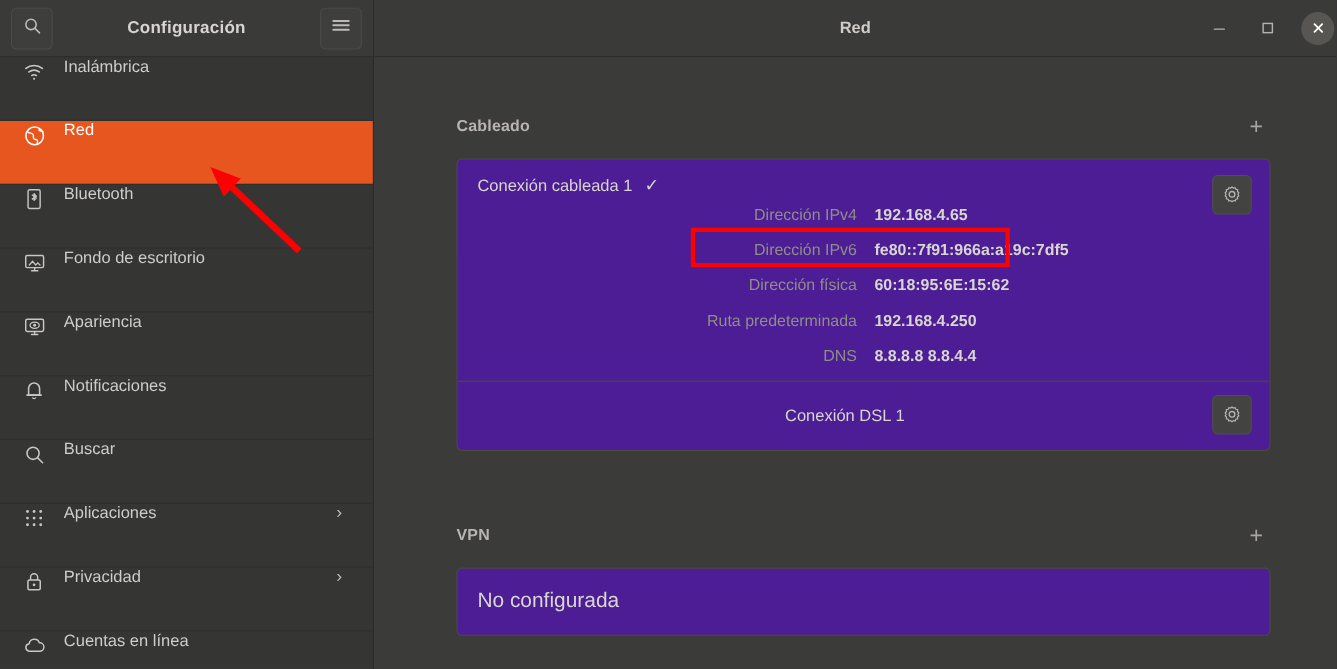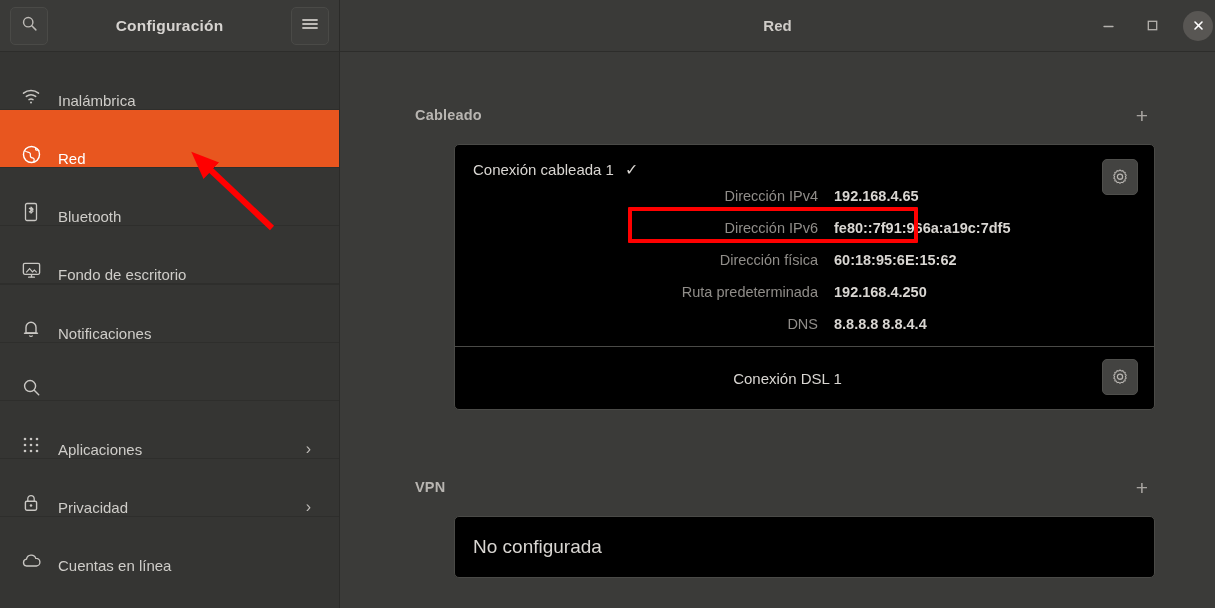--- a/index.html
+++ b/index.html
@@ -46,21 +46,21 @@
     font-weight: bold;
     letter-spacing: .2px;
   }
   .side-list {
     flex: 1;
     overflow: hidden;
     padding-top: 0px;
   }
   .side-item {
     height: 57px;
-    display: flex; align-items: flex-end;
+    display: flex; align-items: flex-start;
     padding: 0 16px 0 18px;
     color: #cfcdc9;
     font-size: 15px;
     cursor: pointer;
     position: relative;
   }
   .side-item .si-icon {
     width: 26px; height: 26px;
     flex: 0 0 26px;
     display: flex; align-items: center; justify-content: center;
@@ -142,25 +142,24 @@
   .add-btn {
     margin-left: auto;
     width: 26px; height: 26px;
     display: flex; align-items: center; justify-content: center;
     color: #a8a5a1;
     font-size: 21px; font-weight: 300;
     cursor: pointer;
     line-height: 1;
   }
   .card {
-    background: #000000;
+    background: #4c1d95;
     border: 1px solid #4a4a47;
     border-radius: 5px;
     overflow: hidden;
-    margin-left: 39px;
   }
   .conn-row {
     display: flex; align-items: flex-start;
     padding: 16px 16px 14px 18px;
     position: relative;
   }
   .conn-left { flex: 1; min-width: 0; }
   .conn-name {
     display: flex; align-items: center;
     color: #d9d6d2;
@@ -292,20 +291,32 @@
             <rect x="2.5" y="3" width="17" height="11.5" rx="1.5"></rect>
             <path d="M5.5 12.5 L9 8.5 L12 12 L14 10 L16.5 12.5" stroke-width="1.2"></path>
             <line x1="8" y1="17.5" x2="14" y2="17.5" stroke-linecap="round"></line>
             <line x1="11" y1="14.5" x2="11" y2="17.5"></line>
           </svg>
         </span>
         <span class="si-label">Fondo de escritorio</span>
       </div>
       <div class="side-divider"></div>
 
+      <div class="side-item">
+        <span class="si-icon">
+          <svg width="21" height="20" viewBox="0 0 22 20" fill="none" stroke="currentColor" stroke-width="1.4">
+            <rect x="2.5" y="3" width="17" height="11.5" rx="1.5"></rect>
+            <ellipse cx="11" cy="8.7" rx="4.4" ry="3" stroke-width="1.2"></ellipse>
+            <circle cx="11" cy="8.7" r="1.4" fill="currentColor" stroke="none"></circle>
+            <line x1="8" y1="17.5" x2="14" y2="17.5" stroke-linecap="round"></line>
+            <line x1="11" y1="14.5" x2="11" y2="17.5"></line>
+          </svg>
+        </span>
+        <span class="si-label">Apariencia</span>
+      </div>
       <div class="side-divider"></div>
 
       <div class="side-item">
         <span class="si-icon">
           <svg width="18" height="20" viewBox="0 0 18 20" fill="none" stroke="currentColor" stroke-width="1.4">
             <path d="M4 14 L4 8.2 A5 5 0 0 1 14 8.2 L14 14 Z" stroke-linejoin="round"></path>
             <line x1="2.5" y1="14.2" x2="15.5" y2="14.2" stroke-linecap="round"></line>
             <path d="M7.4 16.4 A1.8 1.8 0 0 0 10.6 16.4" stroke-width="1.2"></path>
           </svg>
         </span>
@@ -313,20 +324,21 @@
       </div>
       <div class="side-divider"></div>
 
       <div class="side-item">
         <span class="si-icon">
           <svg width="19" height="19" viewBox="0 0 20 20" fill="none" stroke="currentColor" stroke-width="1.5">
             <circle cx="8.5" cy="8.5" r="5.8"></circle>
             <line x1="12.9" y1="12.9" x2="17.6" y2="17.6" stroke-linecap="round"></line>
           </svg>
         </span>
+        <span class="si-label">Buscar</span>
       </div>
       <div class="side-divider"></div>
 
       <div class="side-item">
         <span class="si-icon">
           <svg width="18" height="18" viewBox="0 0 18 18" fill="currentColor">
             <circle cx="3" cy="3" r="1.3"></circle>
               <circle cx="9" cy="3" r="1.3"></circle>
               <circle cx="15" cy="3" r="1.3"></circle>
             <circle cx="3" cy="9" r="1.3"></circle>

